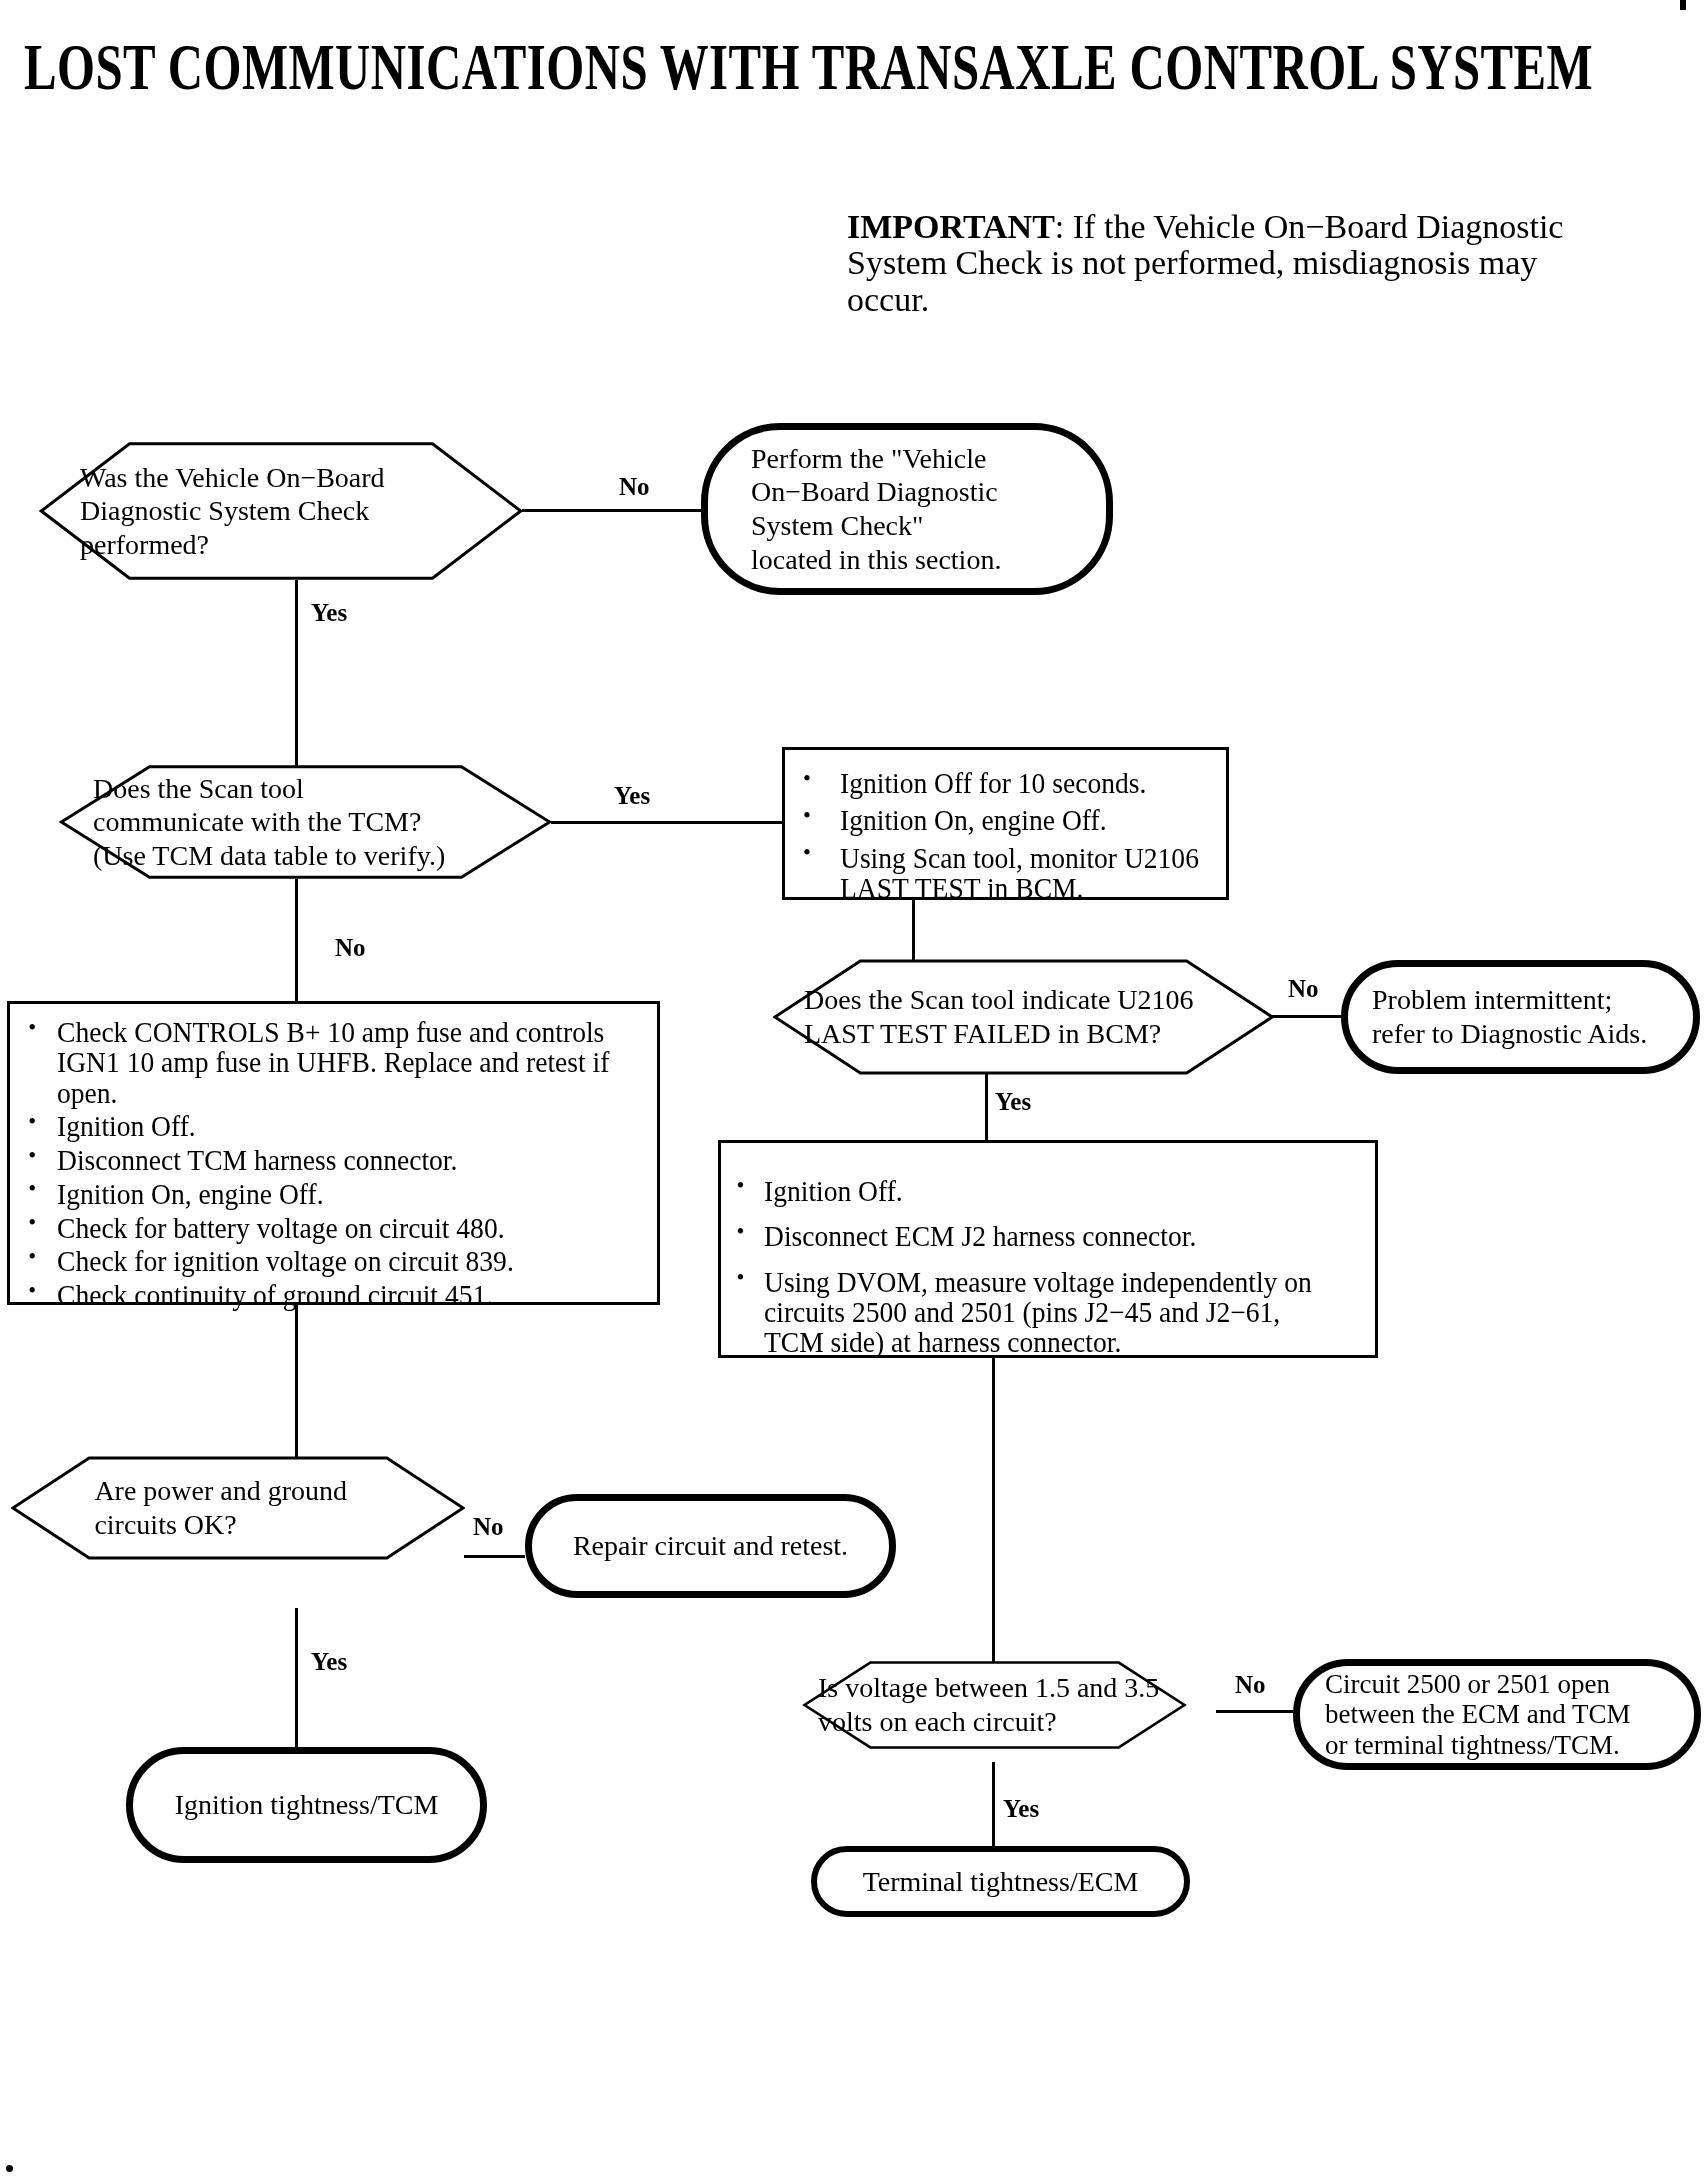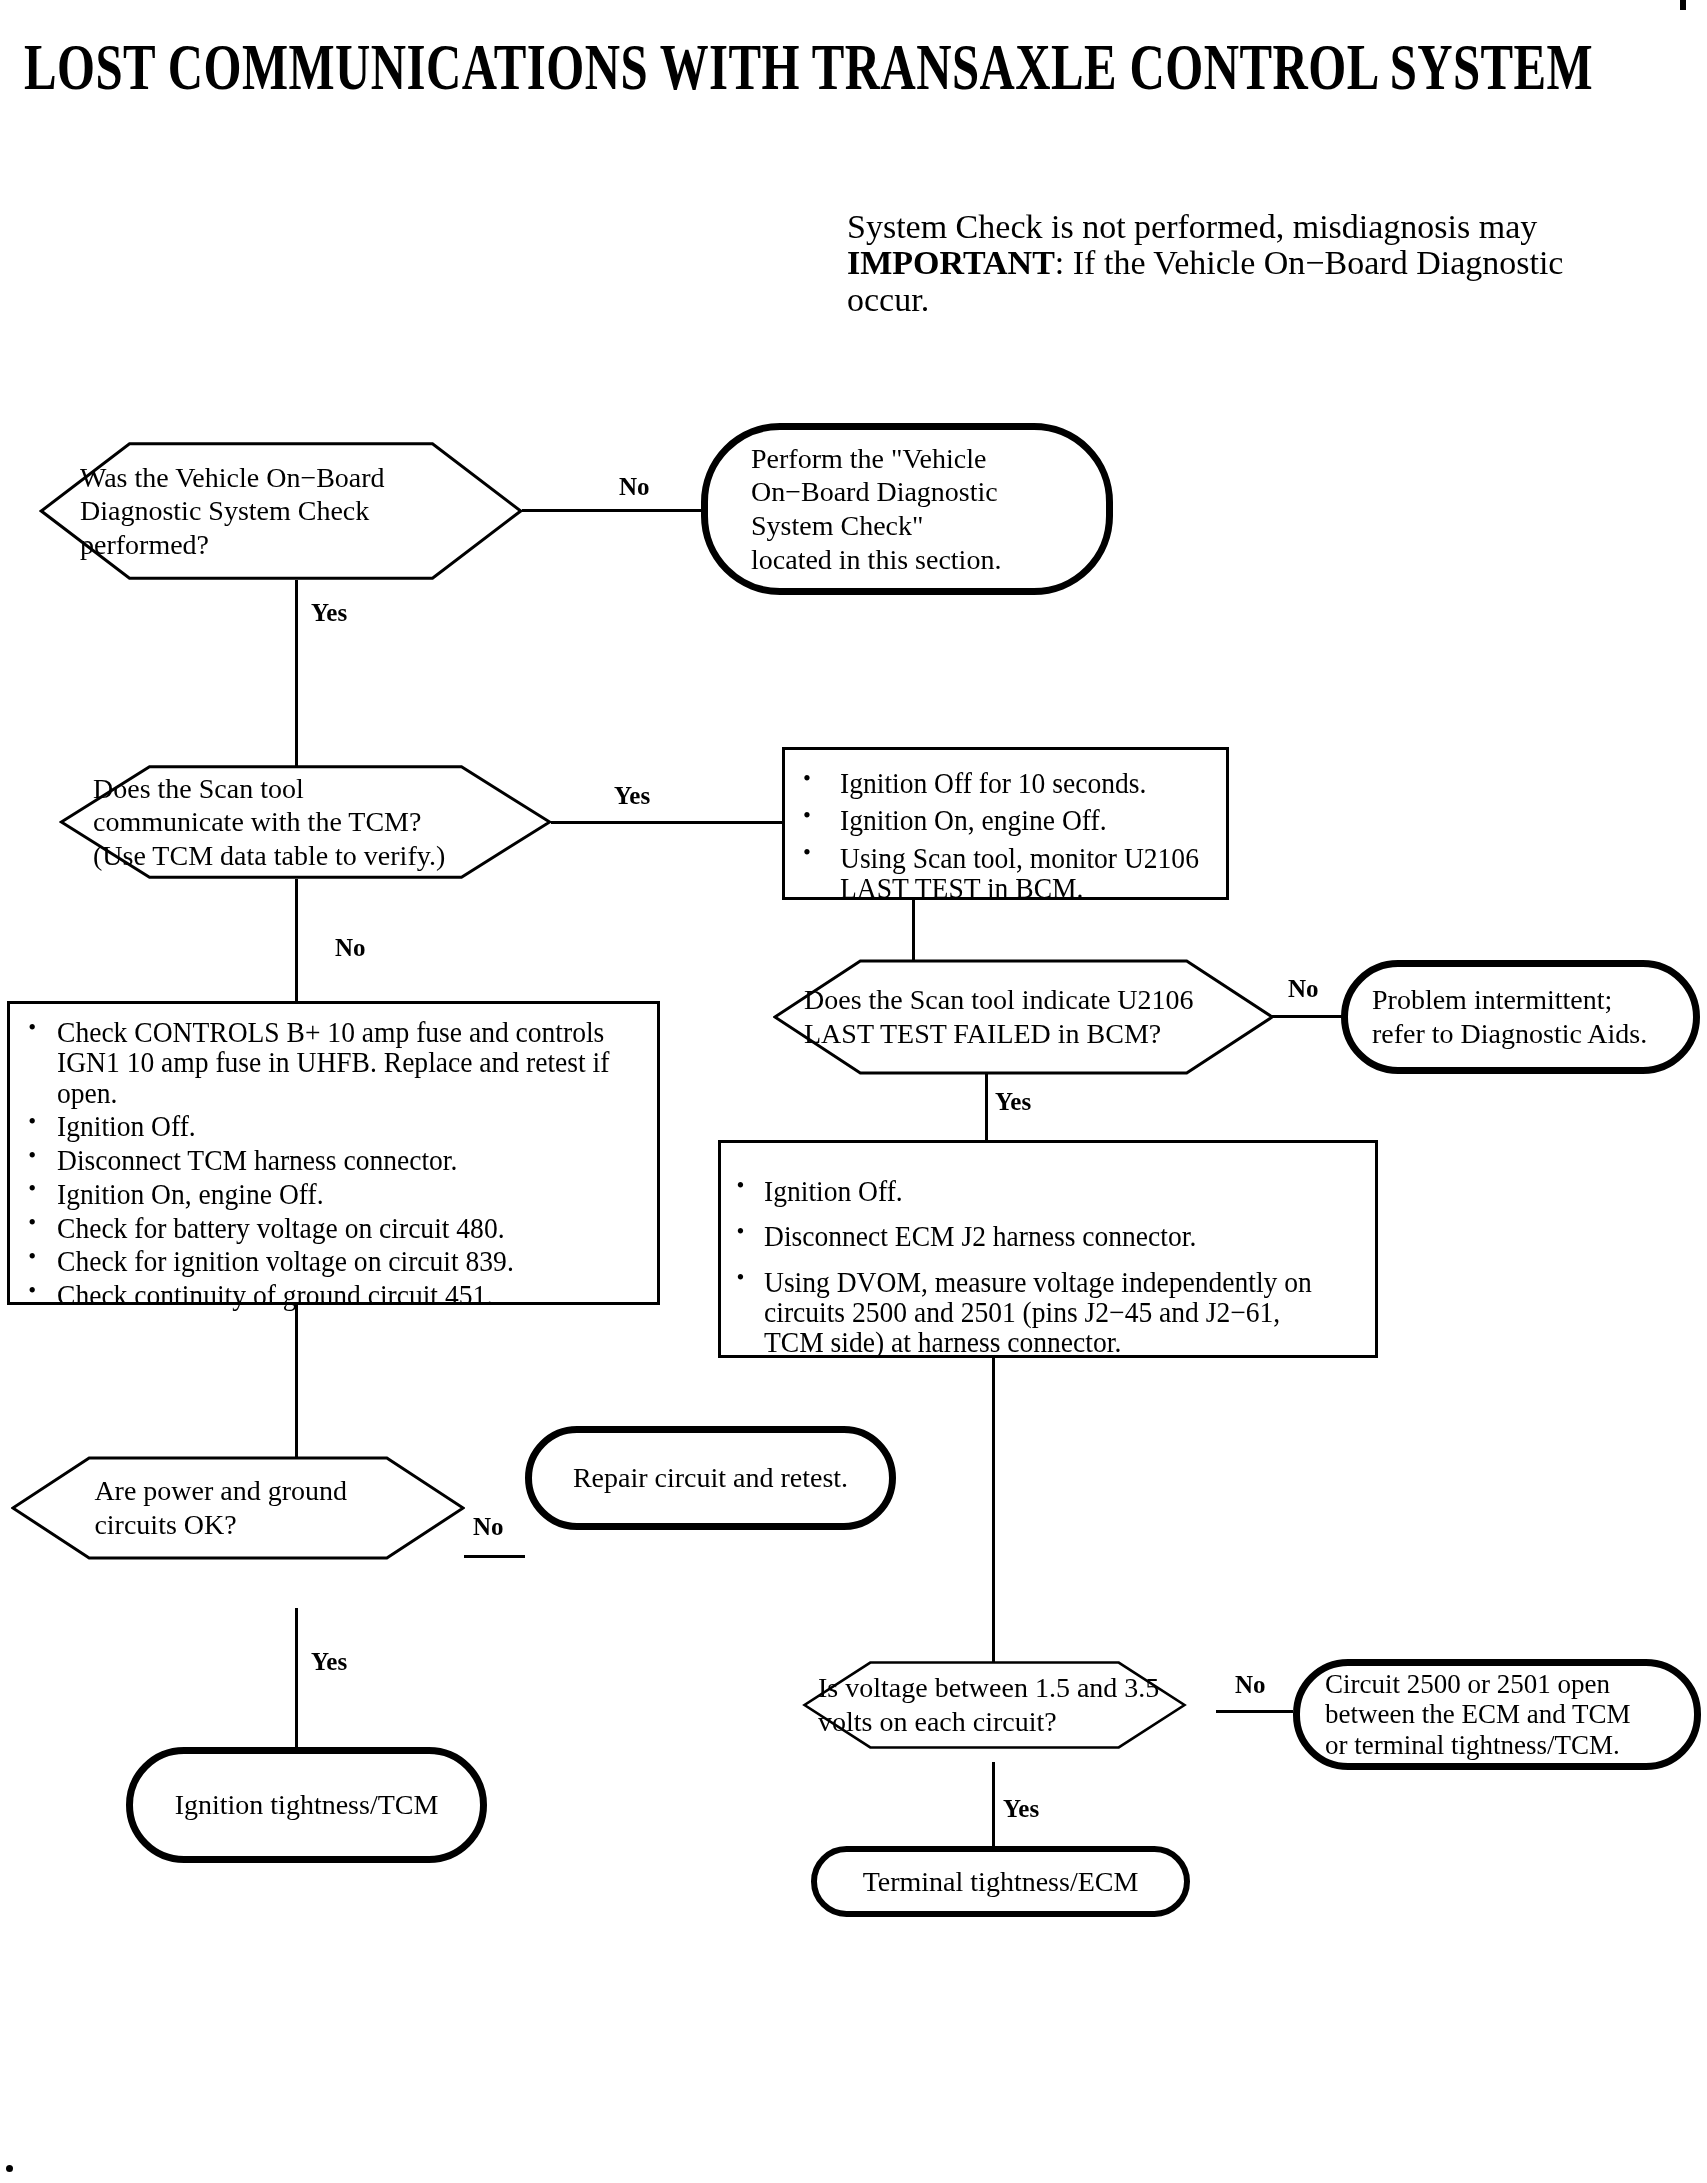--- a/index.html
+++ b/index.html
@@ -39,22 +39,22 @@
   .hline,.vline{position:absolute;background:#000;}
   .elabel{position:absolute;font-size:25px;white-space:nowrap;font-weight:bold;}
   .artifact{position:absolute;background:#000;}
 </style>
 </head>
 <body>
 
 <div class="title">LOST COMMUNICATIONS WITH TRANSAXLE CONTROL SYSTEM</div>
 
 <div class="important">
+  <div class="imp-line"><span class="b">IMPORTANT</span><span>: If the Vehicle  On−Board Diagnostic</span></div>
   <div class="imp-line">System Check is not performed, misdiagnosis may</div>
-  <div class="imp-line"><span class="b">IMPORTANT</span><span>: If the Vehicle  On−Board Diagnostic</span></div>
   <div class="imp-line">occur.</div>
 </div>
 
 <div class="node" style="left:39px;top:442px;width:484px;height:138px">
   <svg class="hex-svg" viewBox="0 0 805 230">
       <polygon points="150,3 655,3 802,115 655,227 150,227 3,115"></polygon>
     </svg>
   <div class="ntext" style="padding-left:41px">Was the Vehicle On−Board<br>Diagnostic System Check<br>performed?</div>
 </div>
 
@@ -133,21 +133,21 @@
 <div class="node" style="left:11.4px;top:1456px;width:454px;height:104px">
   <svg class="hex-svg" viewBox="0 0 755 172">
       <polygon points="130,3 625,3 752,86 625,169 130,169 3,86"></polygon>
     </svg>
   <div class="ntext" style="padding-left:83px">Are power and ground<br>circuits OK?</div>
 </div>
 
 <div class="hline" style="left:464px;top:1555px;width:61px;height:3px"></div>
 <div class="elabel" style="left:473px;top:1513px">No</div>
 
-<div class="term center" style="left:525px;top:1426px;width:371px;height:104px;border-radius:52px">
+<div class="term center" style="left:525px;top:1494px;width:371px;height:104px;border-radius:52px">
   <div>Repair circuit and retest.</div>
 </div>
 
 <div class="vline" style="left:295px;top:1608px;width:3px;height:139px"></div>
 <div class="elabel" style="left:311px;top:1648px">Yes</div>
 
 <div class="term center" style="left:126px;top:1747px;width:361px;height:116px;border-radius:58px">
   <div>Ignition tightness/TCM</div>
 </div>
 

